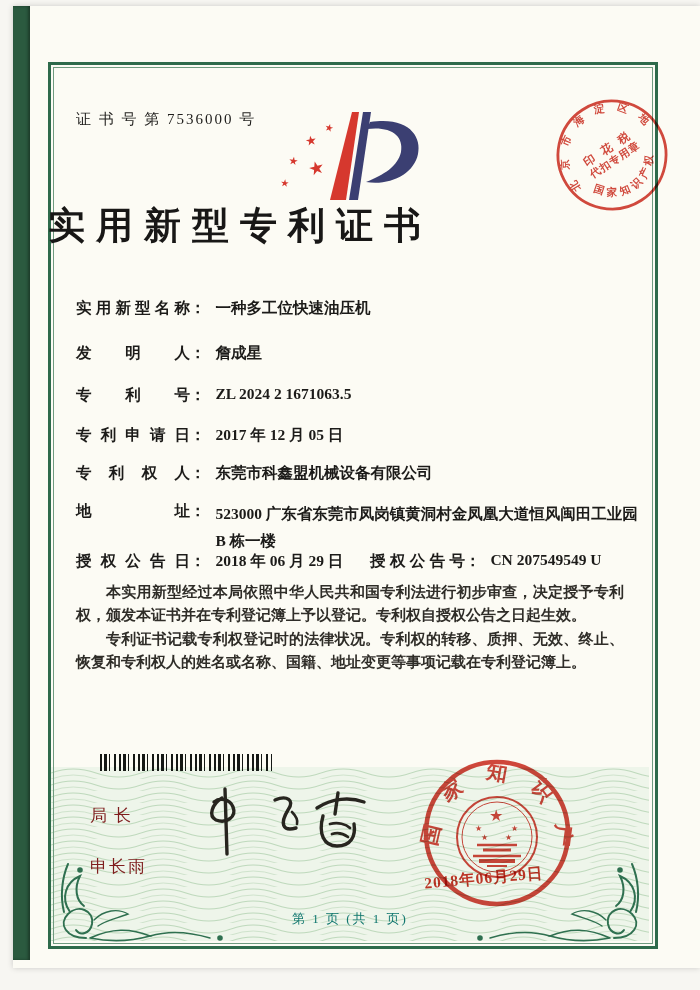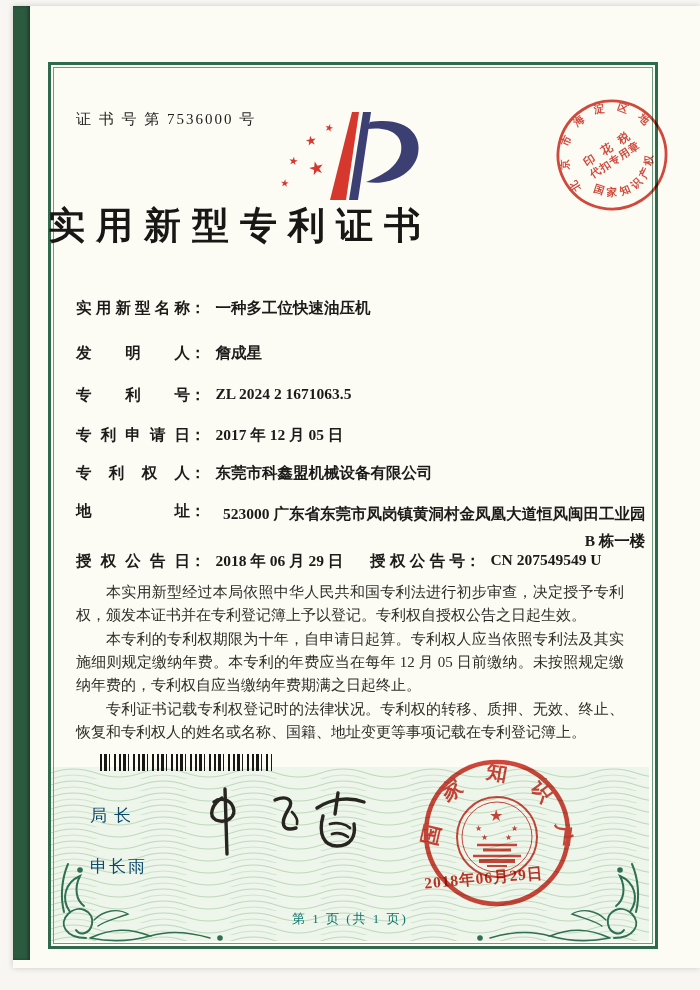--- a/index.html
+++ b/index.html
@@ -10,29 +10,29 @@
   
   .frame{position:absolute;left:48px;top:62px;width:604px;height:881px;border:3px solid #2e6a4b;z-index:4;pointer-events:none;}
   .frame-inner{position:absolute;left:2px;top:2px;right:2px;bottom:2px;border:1px solid #6f9b80;}
   
   .certno{position:absolute;left:76px;top:110px;font-size:15px;letter-spacing:2px;color:#1e1d1b;font-weight:500;z-index:5;}
   .title{position:absolute;left:48px;top:201px;width:604px;text-align:left;font-size:37px;font-weight:600;letter-spacing:11px;color:#181716;z-index:5;}
   .fields{position:absolute;left:76px;top:298px;width:550px;z-index:5;color:#1c1b19;}
   .frow{position:absolute;left:0;font-size:15.5px;font-weight:700;white-space:nowrap;}
   .f-label{display:inline-block;width:114px;text-align:justify;text-align-last:justify;vertical-align:top;}
   .f-colon{display:inline-block;vertical-align:top;}
-  .f-value{display:inline-block;margin-left:6px;vertical-align:top;text-align:right;}
+  .f-value{display:inline-block;margin-left:6px;vertical-align:top;}
   .f-value-wrap{white-space:normal;width:430px;line-height:1.72;}
   .dualgroup{position:absolute;top:0;font-size:15.5px;font-weight:700;white-space:nowrap;}
-  .body-text{position:absolute;left:76px;top:581px;width:548px;z-index:5;color:#2f2d28;font-size:15px;line-height:1.53;text-align:justify;}
+  .body-text{position:absolute;left:76px;top:581px;width:548px;z-index:5;color:#2f2d28;font-size:15px;line-height:1.53;text-align:justify;font-weight:bold;}
   .body-text p{margin:0 0 1px 0;text-indent:2em;}
   
   .barcode{position:absolute;left:100px;top:754px;width:172px;height:17px;z-index:5;
     background:repeating-linear-gradient(90deg,#151815 0 2px,rgba(0,0,0,0) 2px 4px,#151815 4px 7px,rgba(0,0,0,0) 7px 9px,#151815 9px 10px,rgba(0,0,0,0) 10px 14px,#151815 14px 16px,rgba(0,0,0,0) 16px 19px);}
-  .officer{position:absolute;left:90px;top:804px;z-index:6;color:#0c4a6e;}
+  .officer{position:absolute;left:90px;top:804px;z-index:6;color:#7f1d1d;}
   .officer .o-title{font-size:17px;letter-spacing:7px;}
   .officer .o-name{font-size:17px;letter-spacing:2px;margin-top:28px;}
   .signature{position:absolute;left:192px;top:784px;z-index:6;}
   .seal-main{position:absolute;left:417px;top:753px;z-index:7;opacity:.93;mix-blend-mode:multiply;}
   .seal-date{position:absolute;left:424px;top:866px;width:170px;z-index:8;color:#c93728;font-size:15.5px;font-weight:600;letter-spacing:1px;transform:rotate(-5deg);mix-blend-mode:multiply;}
   .seal-tax{position:absolute;left:552px;top:95px;z-index:6;transform:rotate(-33deg);opacity:.92;mix-blend-mode:multiply;}
   .footer{position:absolute;left:48px;top:910px;width:604px;text-align:center;font-size:13px;letter-spacing:2px;color:#0f766e;z-index:6;}
   
   .waveband{position:absolute;left:51px;top:767px;width:598px;height:174px;z-index:1;}
   .flourish{position:absolute;z-index:3;}
@@ -134,21 +134,20 @@
       </span>
       <span class="dualgroup" style="left:294px;">
         <span class="f-label" style="width:95px;">授权公告号</span><span class="f-colon">：</span>
         <span class="f-value">CN 207549549 U</span>
       </span>
     </div>
   </div>
 
   <div class="body-text">
     <p>本实用新型经过本局依照中华人民共和国专利法进行初步审查，决定授予专利权，颁发本证书并在专利登记簿上予以登记。专利权自授权公告之日起生效。</p>
-    <p>本专利的专利权期限为十年，自申请日起算。专利权人应当依照专利法及其实施细则规定缴纳年费。本专利的年费应当在每年 12 月 05 日前缴纳。未按照规定缴纳年费的，专利权自应当缴纳年费期满之日起终止。</p>
     <p>专利证书记载专利权登记时的法律状况。专利权的转移、质押、无效、终止、恢复和专利权人的姓名或名称、国籍、地址变更等事项记载在专利登记簿上。</p>
   </div>
 
   <div class="barcode"></div>
 
   <div class="officer">
     <div class="o-title">局长</div>
     <div class="o-name">申长雨</div>
   </div>
 

